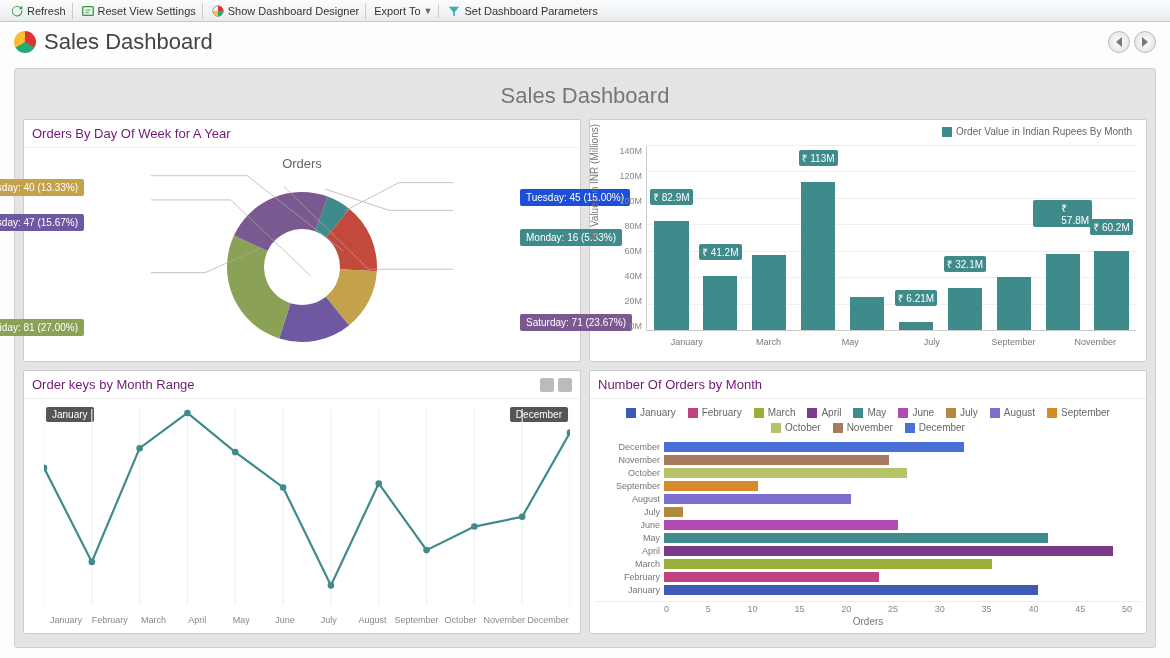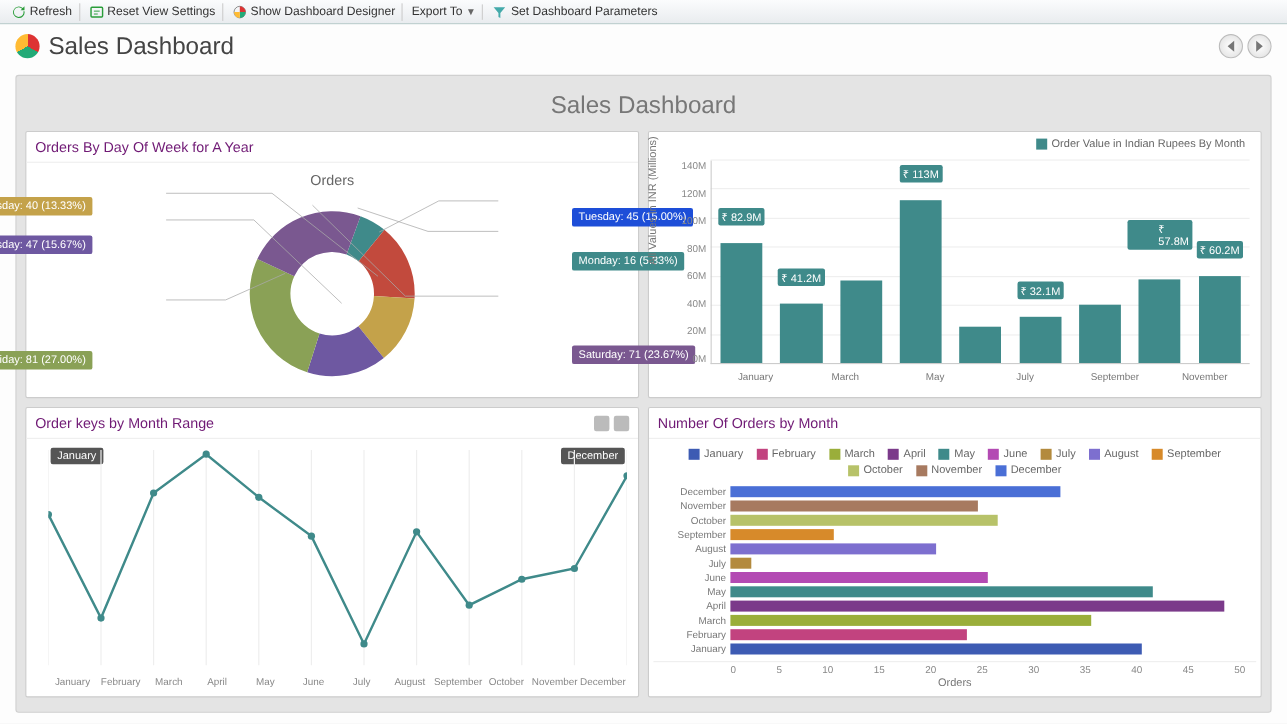--- a/index.html
+++ b/index.html
@@ -200,20 +200,24 @@
             </div>
             <div class="col">
               <div class="bar" style="height: 40.7143%;"></div>
             </div>
             <div class="col" style="position: relative;">
               <div class="bar" style="height: 80.7143%;"></div>
               <div class="barlbl" style="bottom: 80.7143%;">₹ 113M</div>
             </div>
             <div class="col">
               <div class="bar" style="height: 17.8571%;"></div>
+            </div>
+            <div class="col" style="position: relative;">
+              <div class="bar" style="height: 4.43571%;"></div>
+              <div class="barlbl" style="bottom: 4.43571%;">₹ 6.21M</div>
             </div>
             <div class="col" style="position: relative;">
               <div class="bar" style="height: 22.9286%;"></div>
               <div class="barlbl" style="bottom: 22.9286%;">₹ 32.1M</div>
             </div>
             <div class="col">
               <div class="bar" style="height: 28.5714%;"></div>
             </div>
             <div class="col" style="position: relative;">
               <div class="bar" style="height: 41.2857%;"></div>

